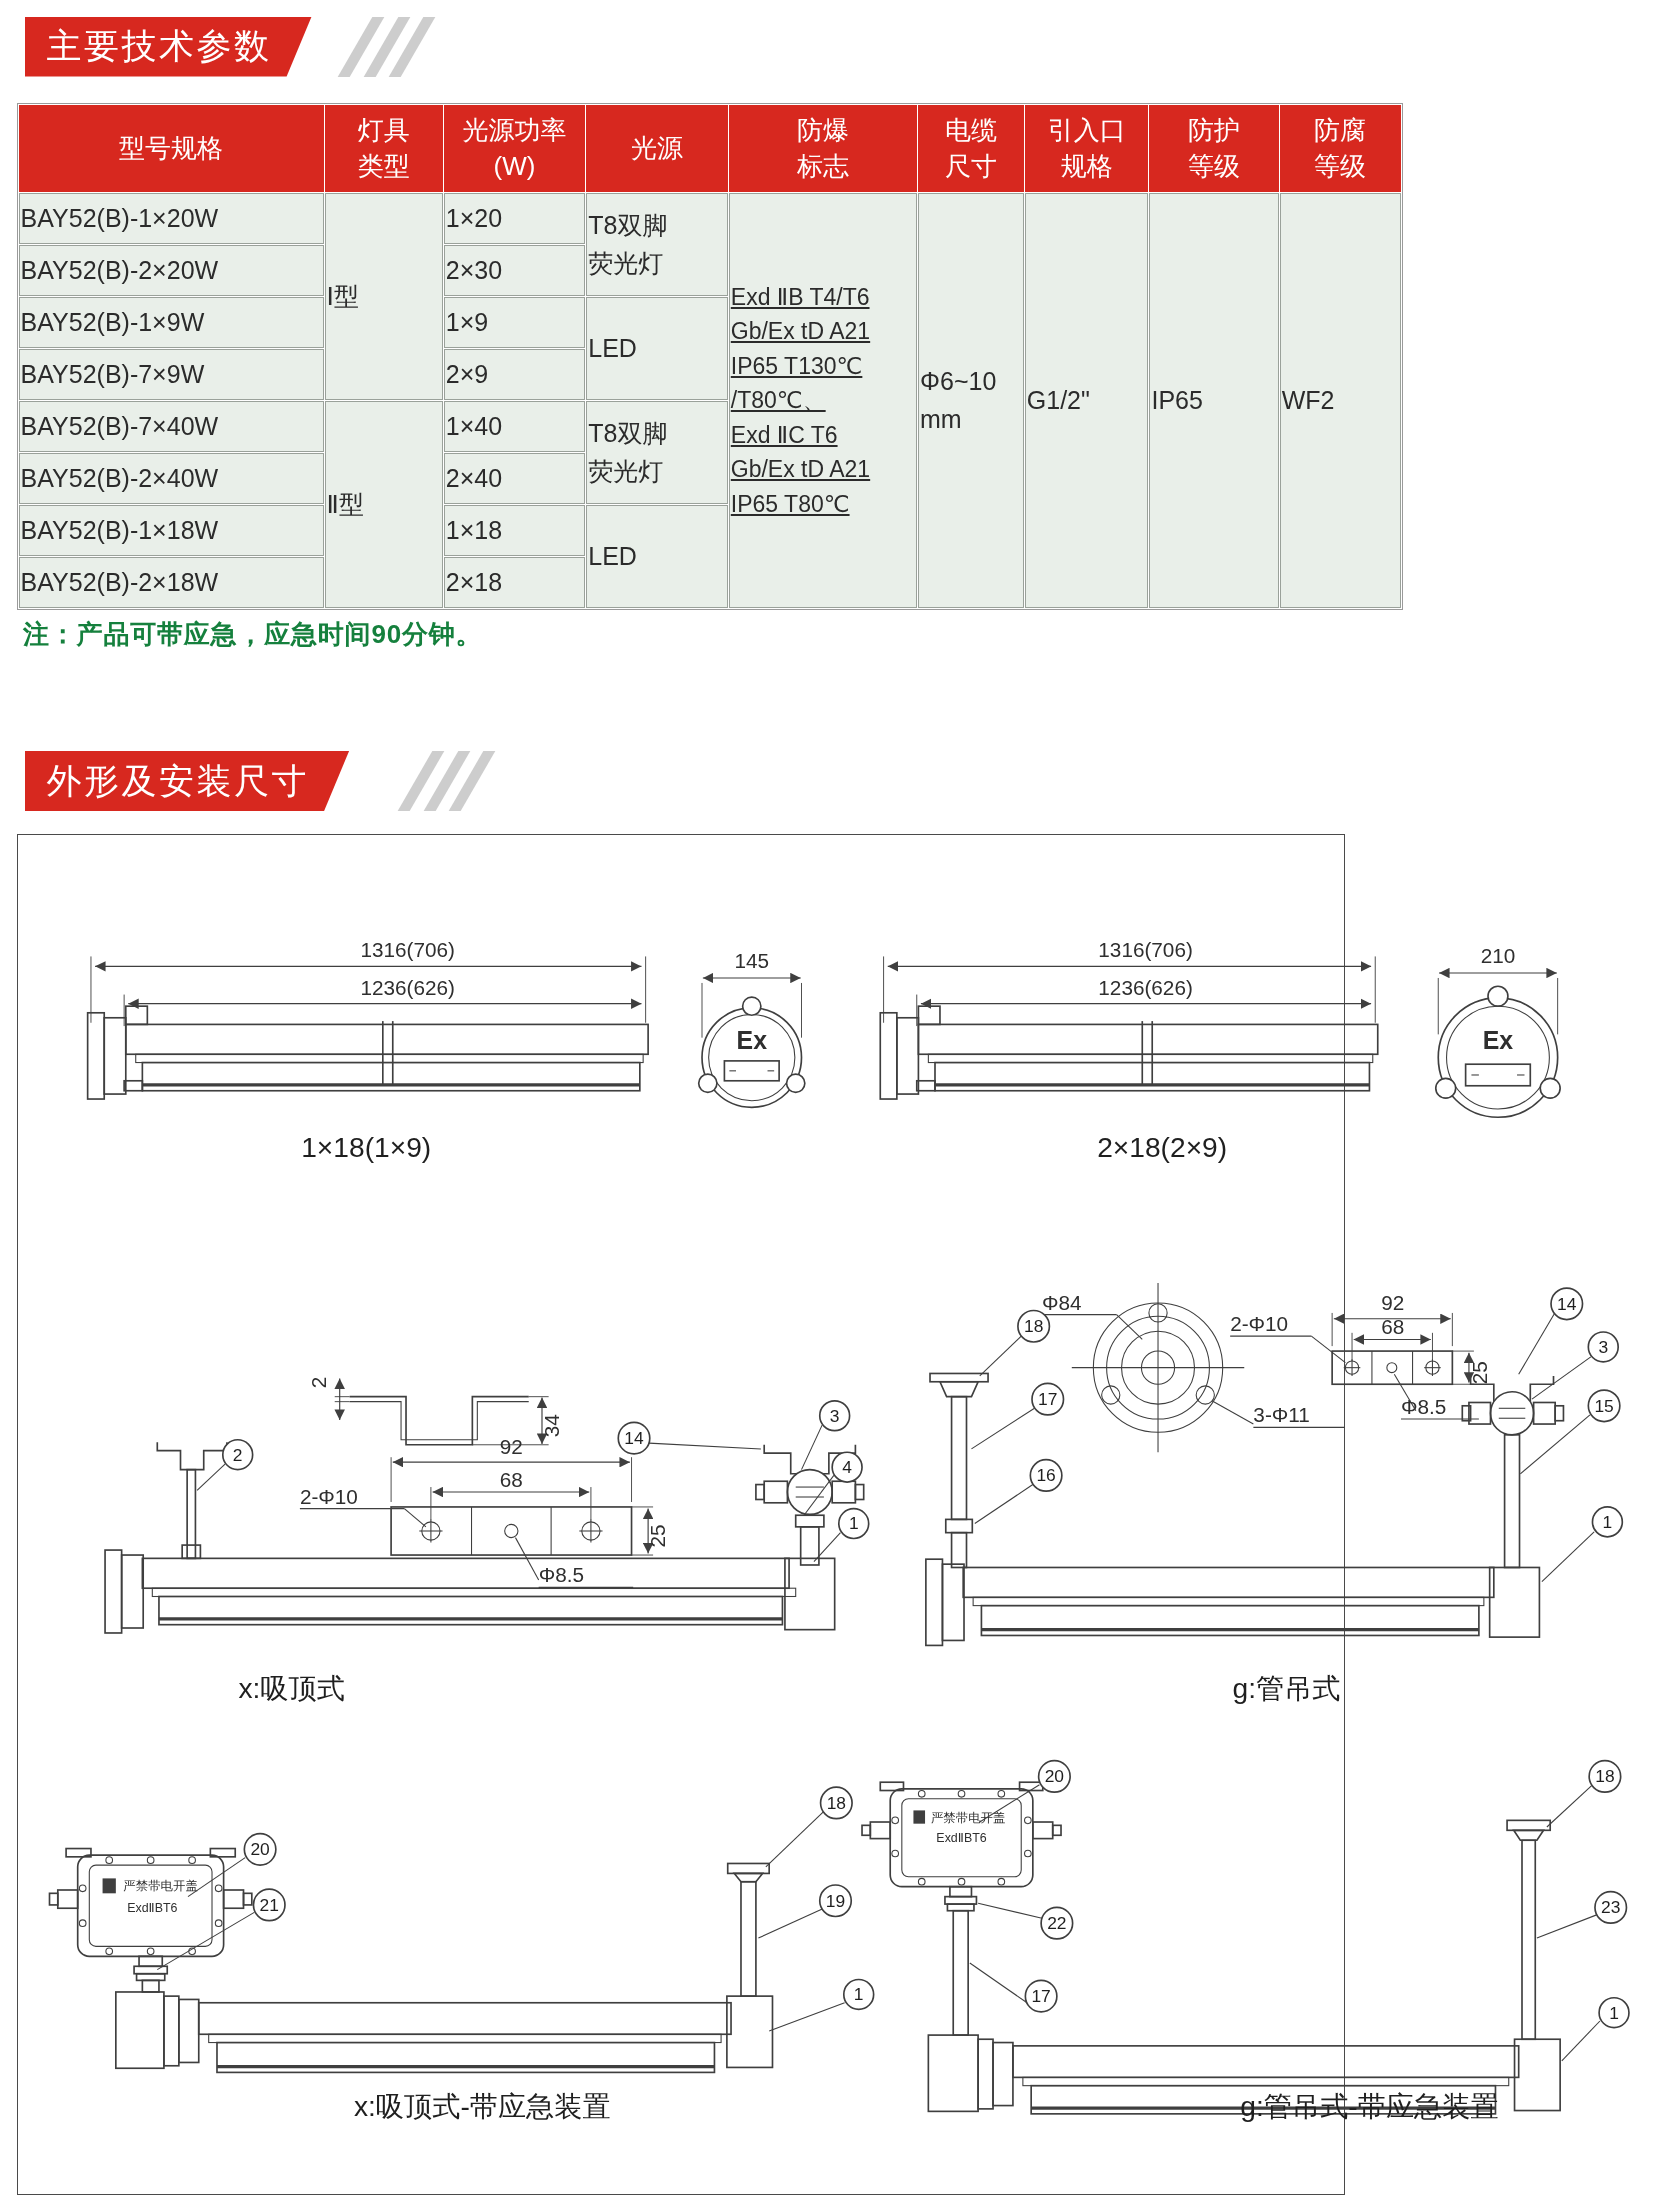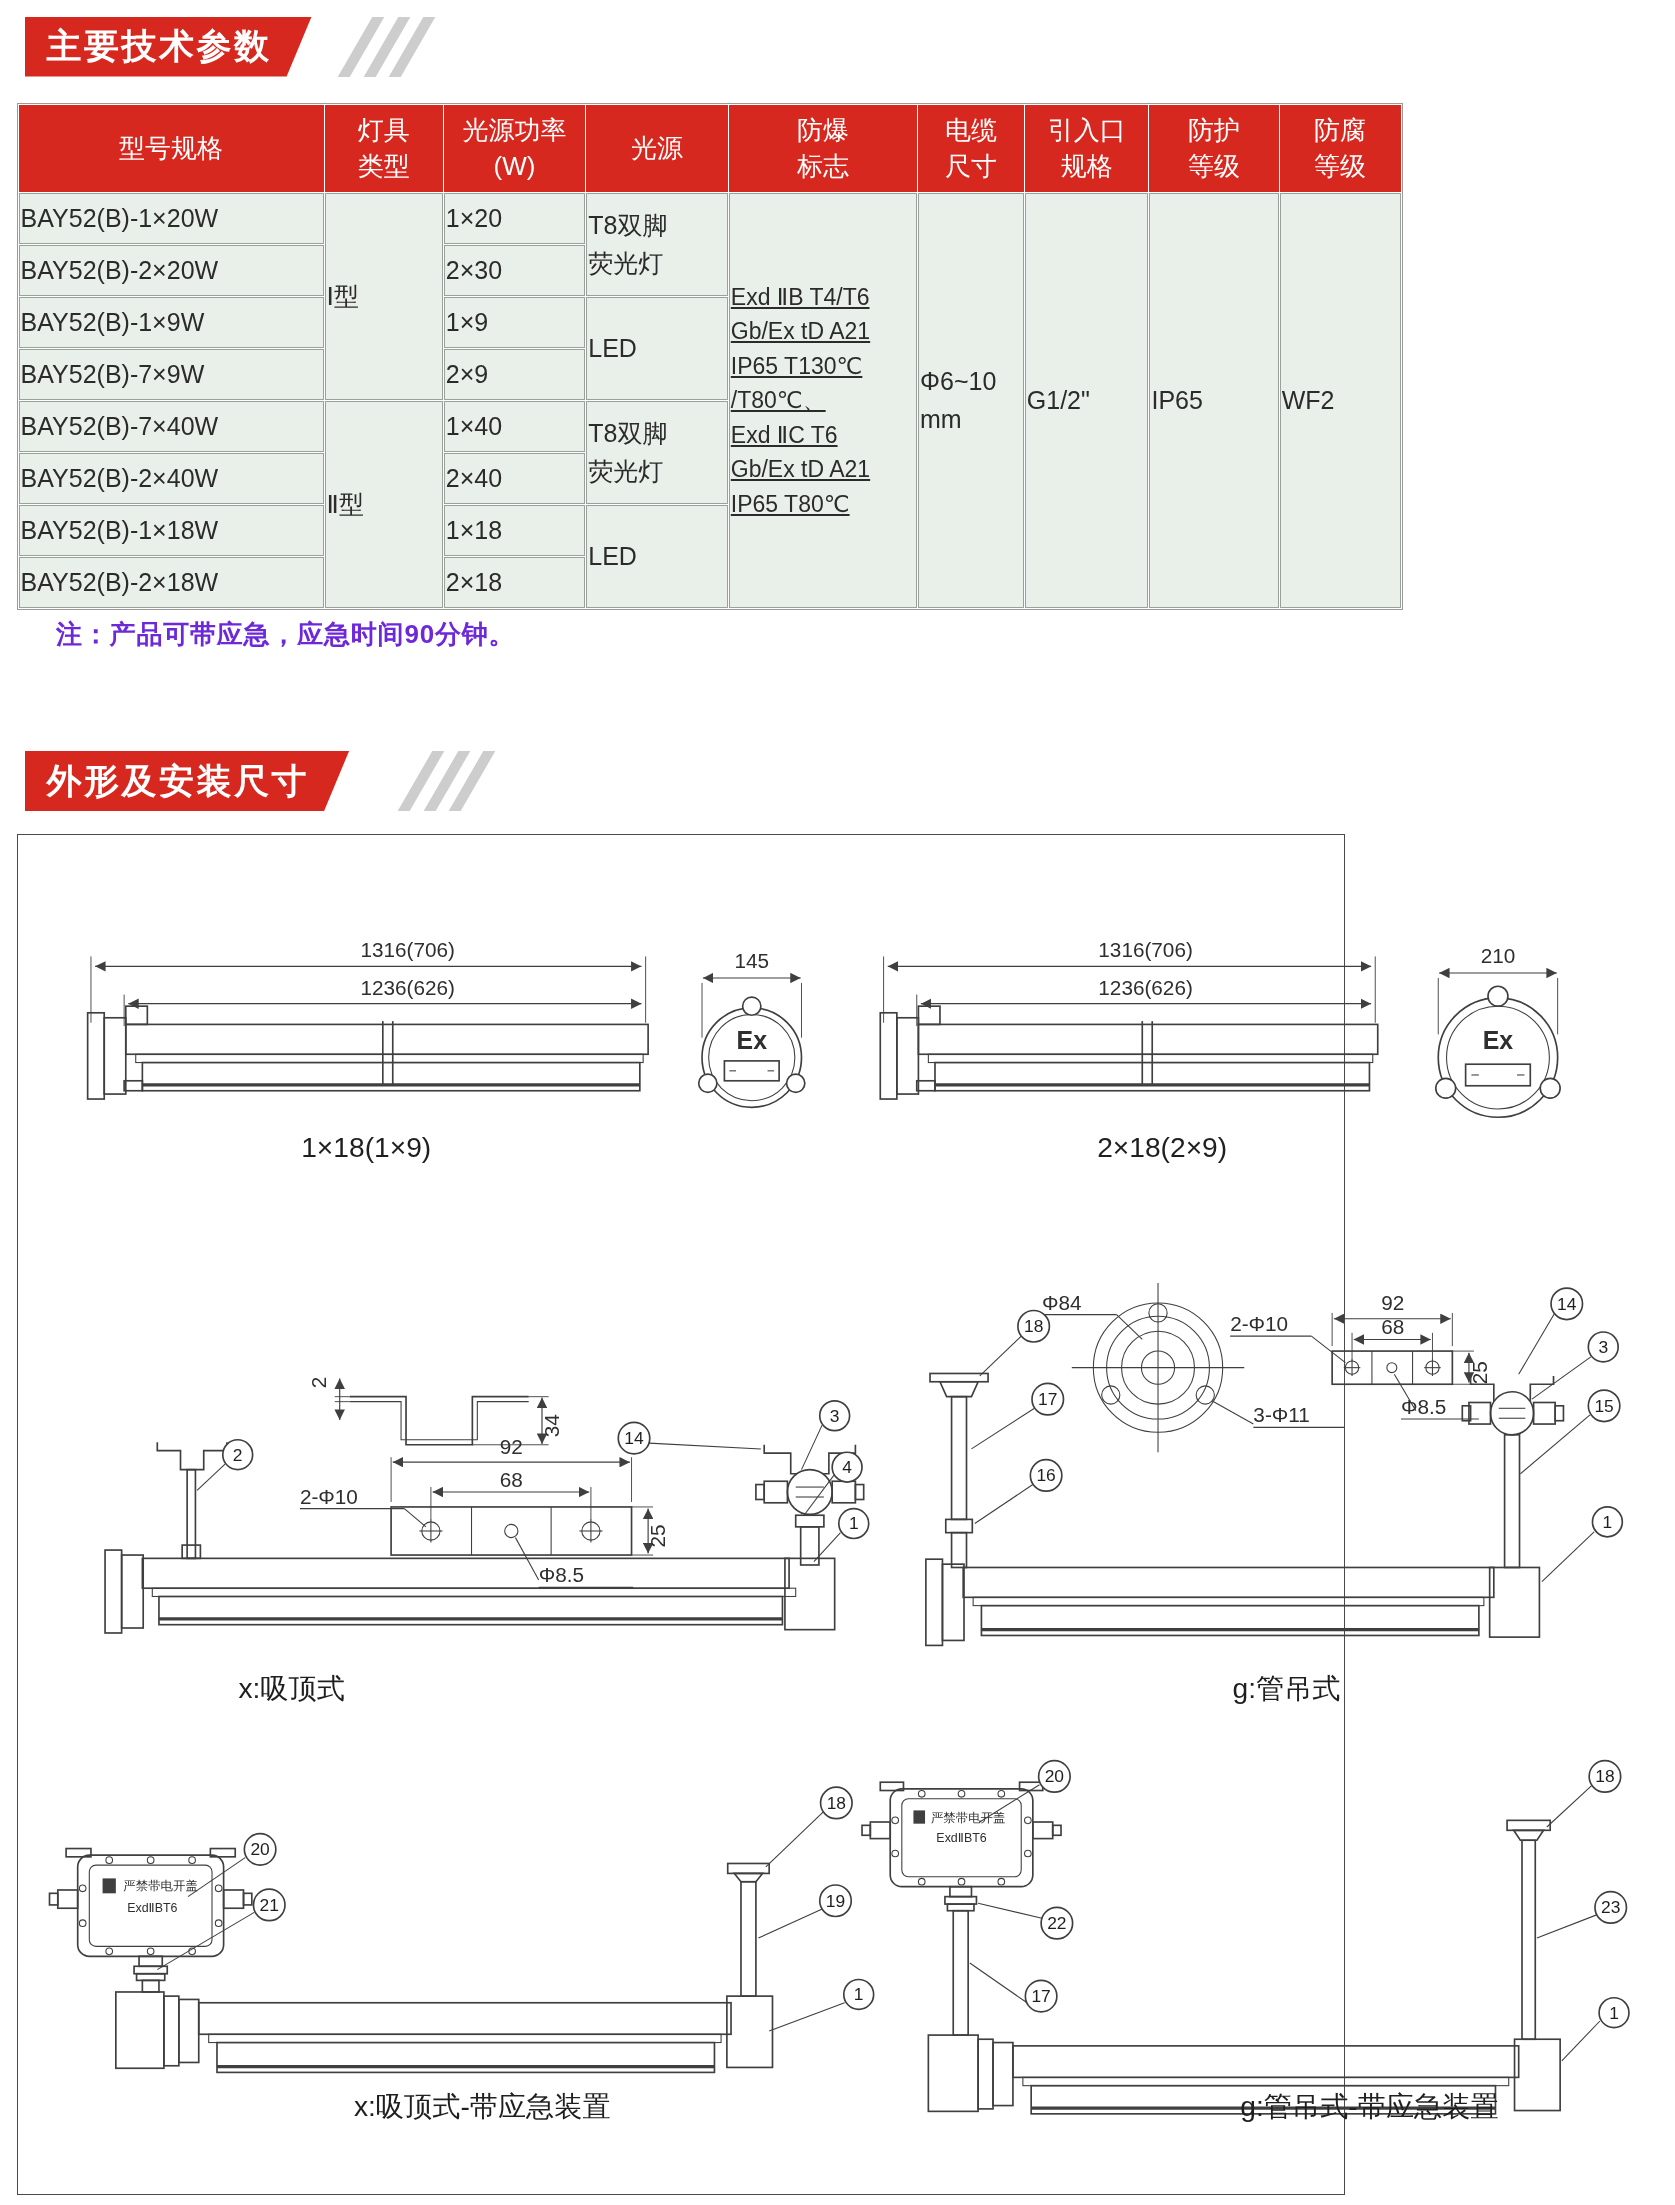--- a/index.html
+++ b/index.html
@@ -2,44 +2,43 @@
 <html style="font-size:13.3px"><head>
 <meta charset="utf-8">
 <style>
   html,body{margin:0;padding:0;}
   body{
     width:1675px;height:2205px;background:#ffffff;position:relative;
     font-family:"Liberation Sans","DejaVu Sans",sans-serif;color:#2b2b2b;
   }
   
   .banner{
-    position:absolute;background:#d7281f;color:#fff;font-size:35px;font-weight:bold;
+    position:absolute;background:#d7281f;color:#fff;font-size:35px;font-weight:normal;
     letter-spacing:2.5px;display:flex;align-items:center;padding:0 40px 0 21.6px;height:60px;
     clip-path:polygon(0 0,100% 0,calc(100% - 25px) 100%,0 100%);
   }
   .slashes{position:absolute;display:flex;gap:13.3px;height:60px;}
   .slash{width:12.4px;height:100%;background:#cdcdcd;transform:skewX(-30deg);}
   
   table.spec{
     position:absolute;left:16.6px;top:103px;width:1386px;
     border-collapse:separate;border-spacing:1.7px;table-layout:fixed;
     background:#ffffff;border:0.8px solid #9a9a9a;
   }
   table.spec th{
     background:#d7281f;color:#ffffff;font-size:26px;font-weight:normal;
     height:85px;text-align:center;vertical-align:middle;white-space:pre-line;line-height:1.35;
   }
   table.spec td{
     background:#e9efe9;border:0.8px solid #9aa19a;font-size:25px;height:47px;
     text-align:left;vertical-align:middle;white-space:pre-line;line-height:1.5;
   }
   .note{
-    position:absolute;left:23px;top:617px;color:#6d28d9;font-size:26px;font-weight:bold;
+    position:absolute;left:23px;top:617px;color:#15803d;font-size:26px;font-weight:bold;
     letter-spacing:0.8px;
-    margin-left:33px;
   }
   
   .drawbox{
     position:absolute;left:16.6px;top:834px;width:1328px;height:1361px;
     border:1.7px solid #4a4a4a;background:#fff;box-sizing:border-box;
   }
   svg text{font-family:"Liberation Sans","DejaVu Sans",sans-serif;}
   .ln{stroke:#3f3f3f;stroke-width:2;fill:none;}
   .lnt{stroke:#3f3f3f;stroke-width:1.3;fill:none;}
   .thk{stroke:#3f3f3f;stroke-width:4;fill:none;}

